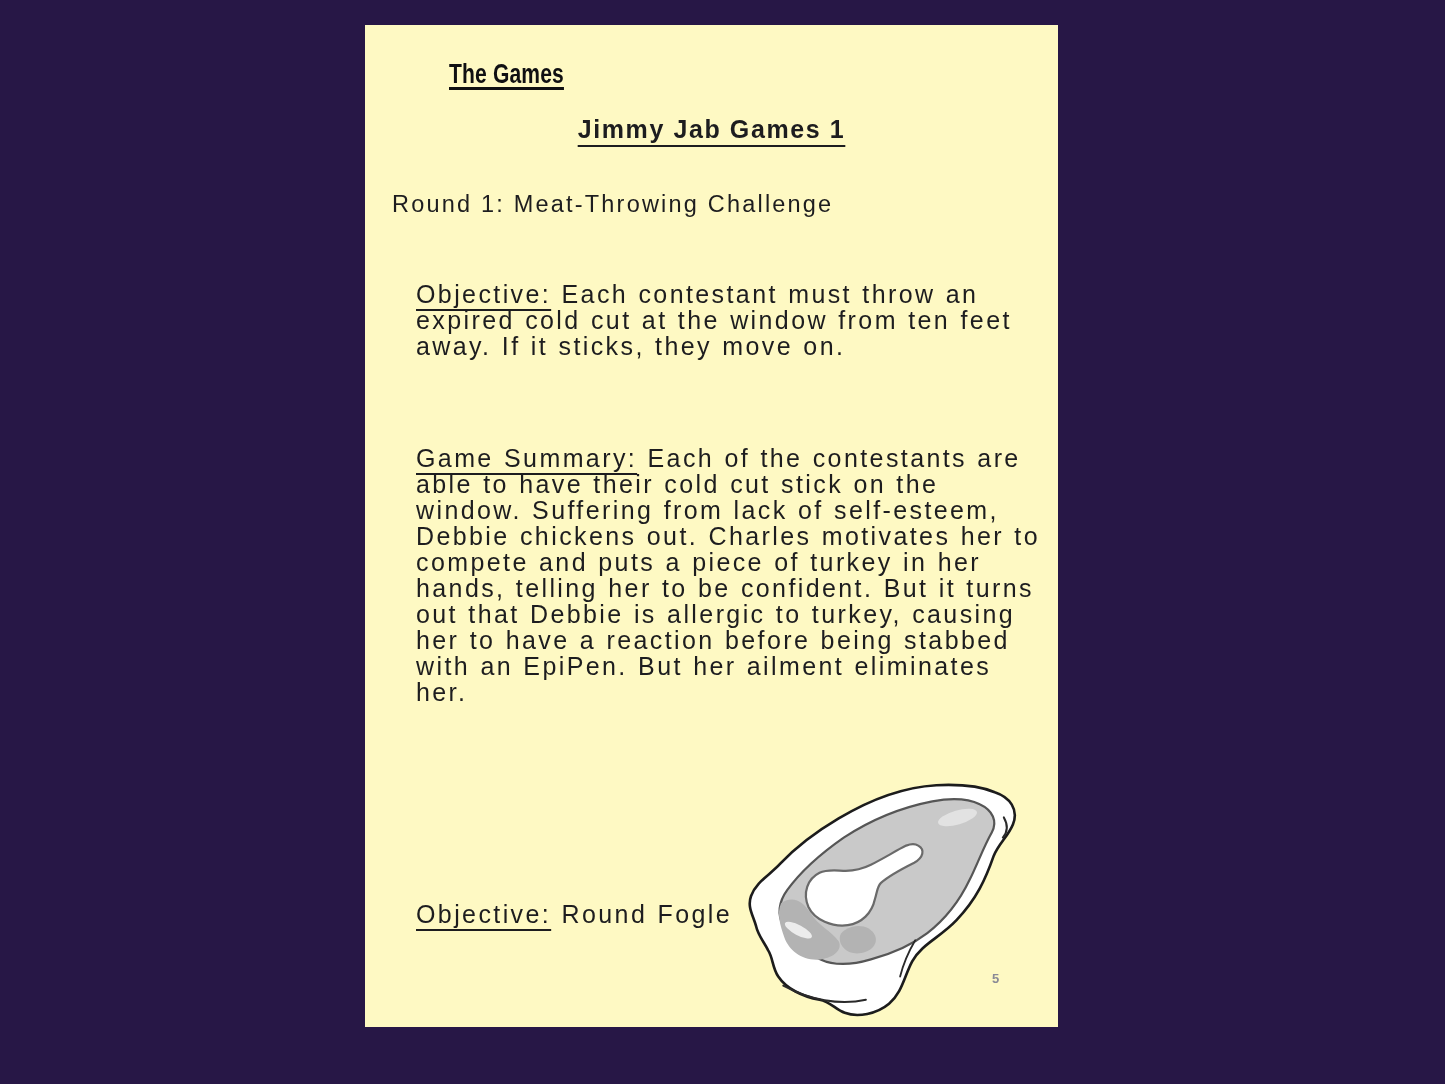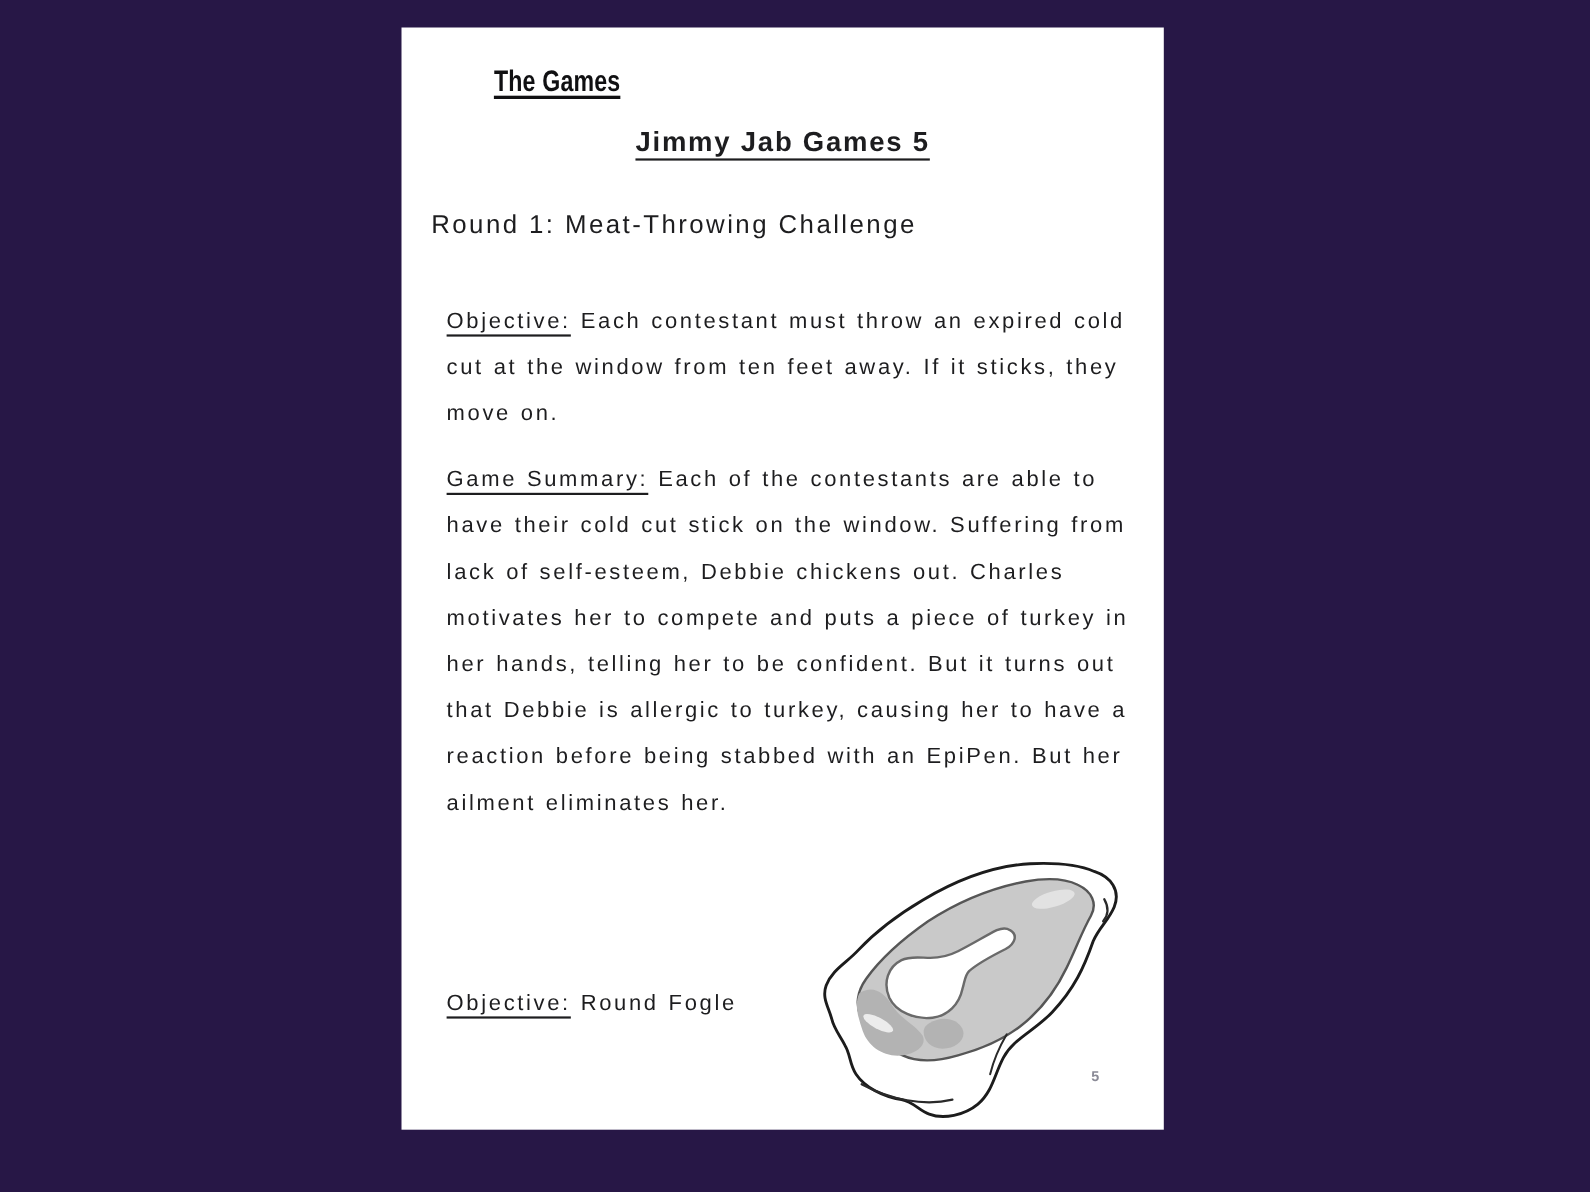--- a/index.html
+++ b/index.html
@@ -6,21 +6,21 @@
   body {
     width:1445px; height:1084px;
     background:#271746;
     font-family:"Liberation Sans", sans-serif;
     position:relative;
     overflow:hidden;
   }
   .page {
     position:absolute; left:365px; top:25px;
     width:693px; height:1002px;
-    background:#ffffff;
+    background:#fef9c3;
     color:#1d1d1f;
   }
   .hdr { position:absolute; left:84px; top:34px; }
   .hdr-text {
     display:inline-block;
     font-size:27px; font-weight:bold;
     letter-spacing:0.2px;
     transform:scaleX(0.78); transform-origin:0 50%;
     text-decoration:underline;
     text-decoration-thickness:2.5px;
@@ -40,29 +40,29 @@
   .round {
     position:absolute; left:27px; top:166px;
     font-size:23.5px;
     letter-spacing:2.2px;
     text-decoration-thickness:2px;
     text-underline-offset:7px;
     white-space:nowrap;
   }
   .para {
     position:absolute; left:35px; width:636px;
-    margin:6px;
-    font-size:20px;
+    margin:16px;
+    font-size:25px;
     letter-spacing:2.4px;
     word-spacing:1px;
-    line-height:42px;
+    line-height:26px;
     color:#1d1d1f;
   }
   .objective  { top:240px; }
-  .summary    { top:384px; }
+  .summary    { top:404px; }
   .eliminated { top:860px; width:600px; }
   .lbl {
     text-decoration:underline;
     text-decoration-thickness:2px;
     text-underline-offset:6px;
   }
   .steak {
     position:absolute; left:378px; top:753px;
     width:282px; height:244px;
   }
@@ -75,21 +75,21 @@
 </head>
 <body>
 
 <div class="canvas">
   <div class="page">
 
     <div class="hdr">
       <span class="hdr-text">The Games</span>
     </div>
 
-    <div class="title">Jimmy Jab Games 5</div>
+    <div class="title">Jimmy Jab Games 1</div>
 
     <div class="round">Round 1: Meat-Throwing Challenge</div>
 
     <p class="para objective"><span class="lbl">Objective:</span> <span>Each contestant must throw an expired cold cut at the window from ten feet away. If it sticks, they move on.</span></p>
 
     <p class="para summary"><span class="lbl">Game Summary:</span> <span>Each of the contestants are able to have their cold cut stick on the window. Suffering from lack of self-esteem, Debbie chickens out. Charles motivates her to compete and puts a piece of turkey in her hands, telling her to be confident. But it turns out that Debbie is allergic to turkey, causing her to have a reaction before being stabbed with an EpiPen. But her ailment eliminates her.</span></p>
 
     <p class="para eliminated"><span class="lbl">Objective:</span> <span>Round Fogle</span></p>
 
     <svg class="steak" viewBox="0 0 280 240" xmlns="http://www.w3.org/2000/svg" aria-hidden="true">

